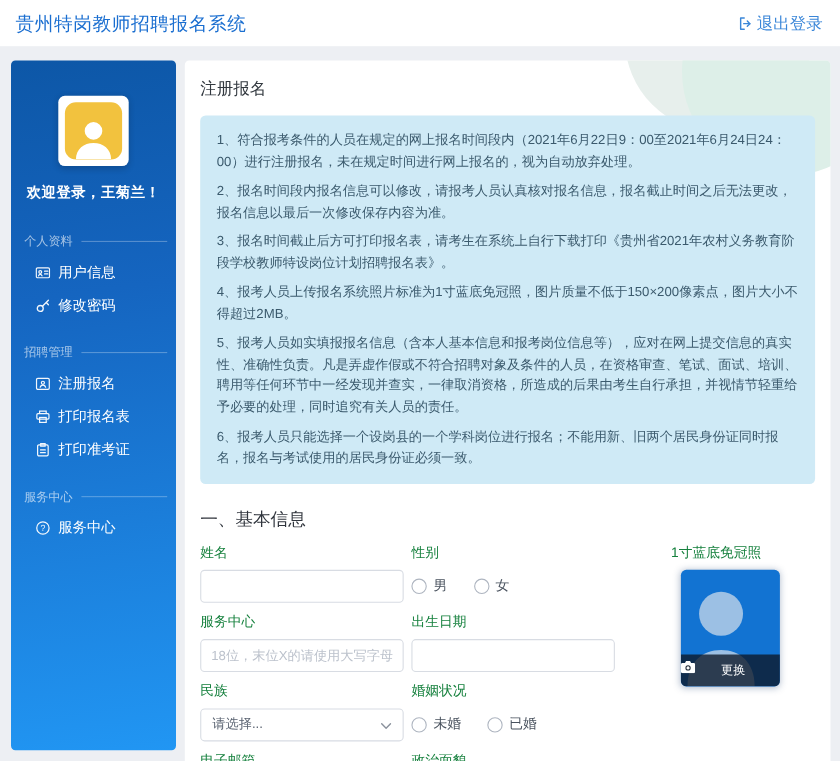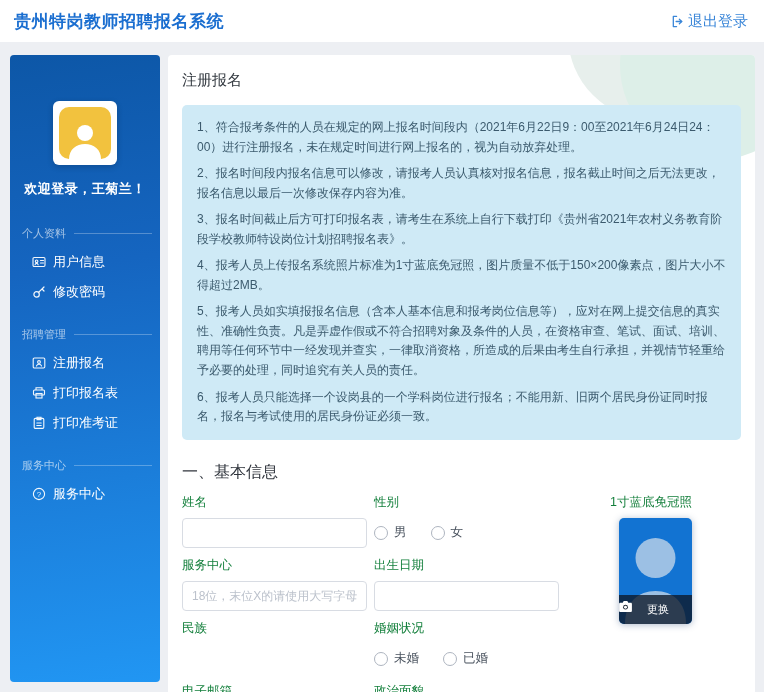--- a/index.html
+++ b/index.html
@@ -8,32 +8,32 @@
     background:#edeff3;
     font-family:"Liberation Sans","DejaVu Sans",sans-serif;
     color:#333;
   }
   
   .header {
     height:42px; background:#ffffff;
     display:flex; align-items:center; justify-content:space-between;
     padding:0 16px 0 14px;
   }
-  .header-title { color:#1a6ed0; font-size:17px; font-weight:bold; letter-spacing:.5px; }
+  .header-title { color:#1a6ed0; font-size:17px; font-weight:normal; letter-spacing:.5px; }
   .logout { display:flex; align-items:center; gap:4px; color:#3a86d8; font-size:15px; cursor:pointer; text-decoration:none; }
   .logout svg { display:block; }
 
   
   .layout { display:flex; padding:13px 9px 0 10px; gap:8px; align-items:flex-start; }
 
   
   .sidebar {
     width:150px; height:627px; flex-shrink:0; border-radius:4px;
     background:linear-gradient(172deg,#0d57a7 0%,#1565c0 34%,#2196f3 100%);
-    padding-top:46px; color:#fff; overflow:hidden;
+    padding-top:32px; color:#fff; overflow:hidden;
   }
   .avatar-card {
     width:64px; height:64px; background:#fff; border-radius:6px; margin:0 auto;
     display:flex; align-items:center; justify-content:center;
     box-shadow:0 2px 6px rgba(0,0,0,.18);
   }
   .avatar {
     width:52px; height:52px; background:#f2c23e; border-radius:10px;
     display:flex; align-items:flex-end; justify-content:center; overflow:hidden;
   }
@@ -81,21 +81,21 @@
     padding:0 10px; font-size:12px; color:#5b6472; cursor:pointer;
   }
   .radio-row { display:flex; align-items:center; gap:24px; height:30px; }
   .radio { display:flex; align-items:center; gap:6px; font-size:12.5px; color:#49525e; cursor:pointer; }
   .radio-dot {
     width:14px; height:14px; border:1px solid #aeb5c0; border-radius:50%; background:#fff; flex-shrink:0;
   }
   
   .photo-block { position:absolute; left:428px; top:0; width:110px; }
   .photo-card {
-    width:73px; height:106px; margin-left:9px; margin-top:3px;
+    width:90px; height:106px; margin-left:9px; margin-top:3px;
     background:#1273d2; border-radius:5px; position:relative; overflow:hidden;
     box-shadow:0 1px 7px rgba(30,60,110,.35);
   }
   .photo-card svg { position:absolute; left:0; top:6px; }
   .photo-bottom {
     position:absolute; bottom:0; left:0; right:0; height:29px;
     background:rgba(13,23,38,.78); display:flex; align-items:center; justify-content:center;
     gap:5px; color:#fff; font-size:11px; cursor:pointer;
   }
 </style>
@@ -255,20 +255,28 @@
             <div class="field-label">服务中心</div>
             <input class="control" type="text" placeholder="18位，末位X的请使用大写字母X" style="">
           </div>
           <div class="field">
             <div class="field-label">出生日期</div>
             <input class="control" type="text" value="" style="">
           </div>
 
           <div class="field">
             <div class="field-label">民族</div>
+            <div class="control select">
+              <span>请选择...</span>
+              <span>
+                <svg width="10" height="6" viewBox="0 0 10 6" fill="none" stroke="#8a919c" stroke-width="1.3" stroke-linecap="round">
+                    <path d="M1 1l4 4 4-4"></path>
+                  </svg>
+              </span>
+            </div>
           </div>
           <div class="field">
             <div class="field-label">婚姻状况</div>
             <div class="radio-row">
               <span class="radio">
                 <span class="radio-dot"></span>
                 <span>未婚</span>
               </span>
               <span class="radio">
                 <span class="radio-dot"></span>

